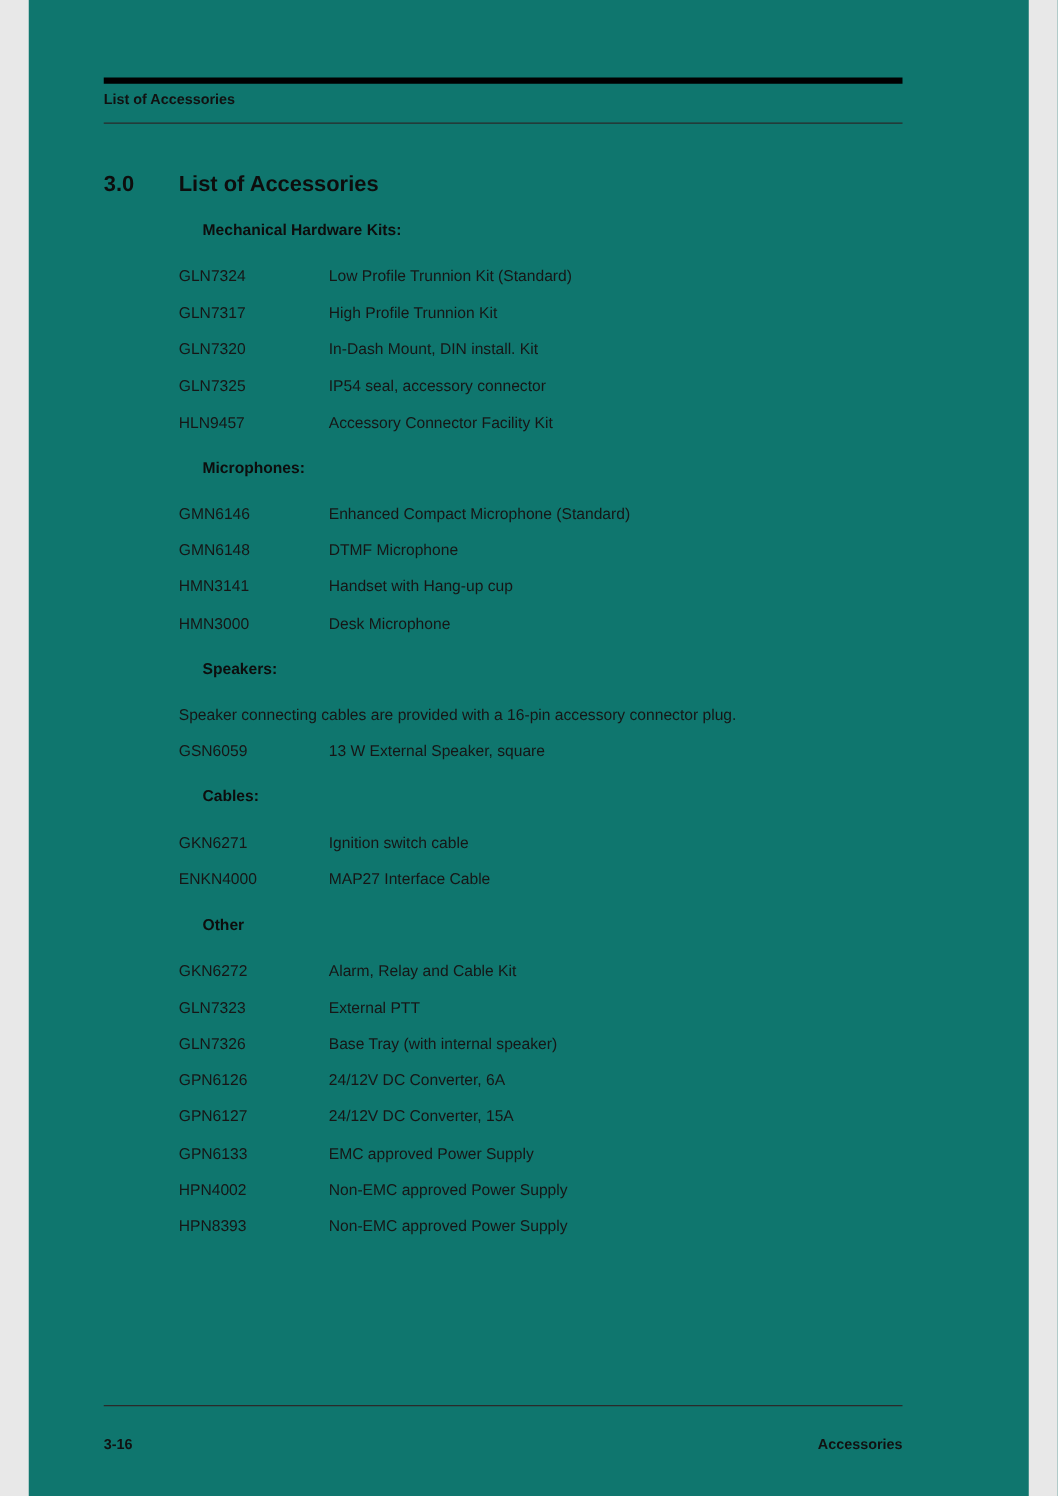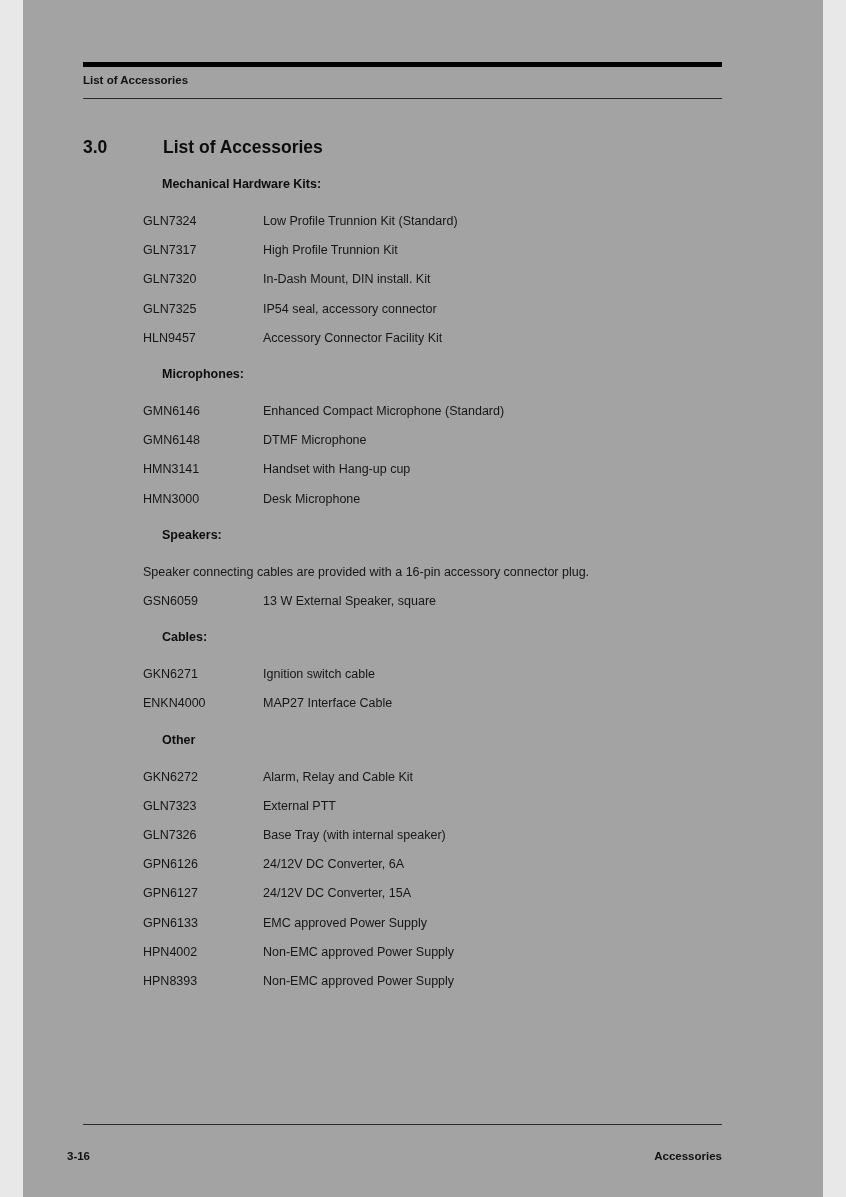--- a/index.html
+++ b/index.html
@@ -1,20 +1,20 @@
 <!DOCTYPE html>
 <html><head>
 <meta charset="utf-8">
 <style>
   html,body { margin:0; padding:0; background:#e8e8e8; }
   .page {
     position:relative;
     width:800px; height:1197px;
     margin:0 auto;
-    background:#a3a3a3;
+    background:#0f766e;
     font-family:"Liberation Sans", sans-serif;
     color:#111111;
     overflow:hidden;
   }
   .topbar {
     position:absolute; left:60px; right:101px; top:62px;
     height:5px; background:#000000;
   }
   .running-title {
     position:absolute; left:60px; top:74px;
@@ -23,41 +23,41 @@
   .header-rule {
     position:absolute; left:60px; right:101px; top:98px;
     border-top:1.3px solid #2a2a2a;
   }
   .content {
     position:absolute; left:60px; top:136px; width:686px;
   }
   .doc-heading {
     display:flex; align-items:baseline;
     font-size:17.5px; font-weight:bold; color:#0d0d0d;
-    margin:0 0 18px 0; line-height:22px;gap:20px;
+    margin:0 0 18px 0; line-height:22px;
   }
   .doc-heading .num { width:60px; flex:0 0 60px; }
   .sections { margin-left:60px; }
   .section { margin-bottom:19px; }
   .section-title {
     font-size:12.5px; font-weight:bold; color:#0d0d0d;
     line-height:17px; margin:0 0 20px 0;padding-left:19px;
   }
   .section-intro {
     font-size:12.5px; line-height:17.2px; color:#161616;
   }
   .row { display:flex; font-size:12.5px; line-height:17.2px; color:#161616;margin-top:12px; }
   .row .code { width:120px; flex:0 0 120px; }
   .row .desc { flex:1; }
   .footer-rule {
     position:absolute; left:60px; right:101px; top:1124px;
     border-top:1.3px solid #2a2a2a;
   }
   .footer {
-    position:absolute; left:44px; right:101px; top:1150px;
+    position:absolute; left:60px; right:101px; top:1150px;
     display:flex; justify-content:space-between;
     font-size:11.5px; font-weight:bold; color:#111;
   }
 </style>
 </head>
 <body>
 
 <div class="page">
 
   <div class="topbar"></div>

